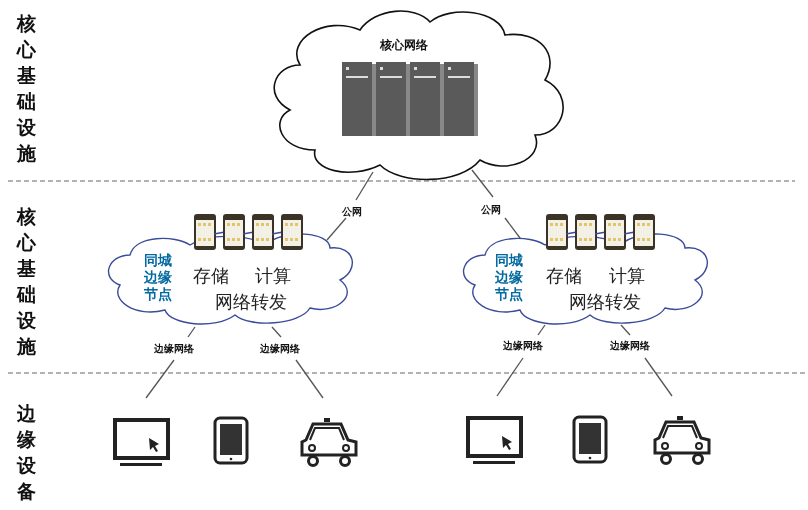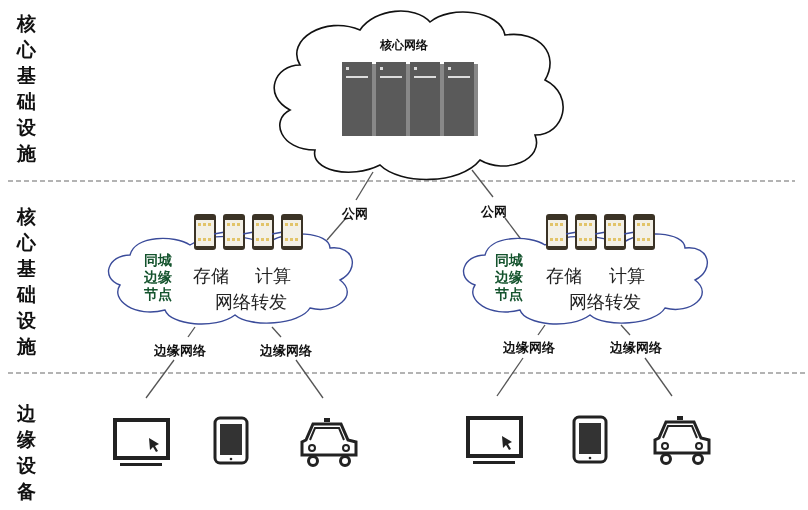--- a/index.html
+++ b/index.html
@@ -1,22 +1,22 @@
 <!DOCTYPE html>
 <html><head>
 <meta charset="utf-8">
 <style>
   html, body { margin:0; padding:0; background:#ffffff; }
   body { width:808px; height:510px; position:relative; overflow:hidden;
          font-family:"DejaVu Sans", sans-serif; }
   #diagram { position:absolute; left:0; top:0; width:808px; height:510px; }
   .layer-label { position:absolute; left:14px; width:22px; font-size:19px; font-weight:bold;
                  color:#111; line-height:26px; text-align:right; word-break:break-all; }
-  .lbl { position:absolute; font-size:13px; font-weight:bold; color:#111; white-space:nowrap; }
-  .node-title { position:absolute; font-size:14px; font-weight:bold; color:#14532d; line-height:17px; width:32px; }
+  .lbl { position:absolute; font-size:10px; font-weight:bold; color:#111; white-space:nowrap; }
+  .node-title { position:absolute; font-size:14px; font-weight:bold; color:#0369a1; line-height:17px; width:32px; }
   .node-text { position:absolute; font-size:18px; color:#222; white-space:nowrap; }
   .core-title { position:absolute; font-size:12px; font-weight:bold; color:#111;text-align:right; }
 </style>
 </head>
 <body>
 
 <svg id="diagram" viewBox="0 0 808 510" xmlns="http://www.w3.org/2000/svg">
 
   <line x1="8" y1="181" x2="795" y2="181" stroke="#9a9a9a" stroke-width="1.3" stroke-dasharray="5,3"></line>
   <line x1="8" y1="373" x2="808" y2="373" stroke="#9a9a9a" stroke-width="1.3" stroke-dasharray="5,3"></line>

